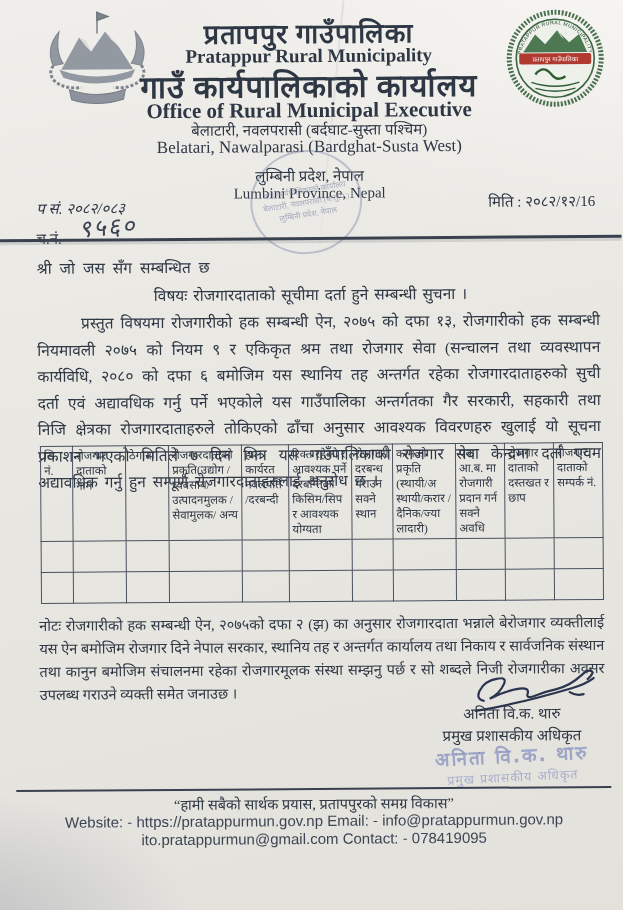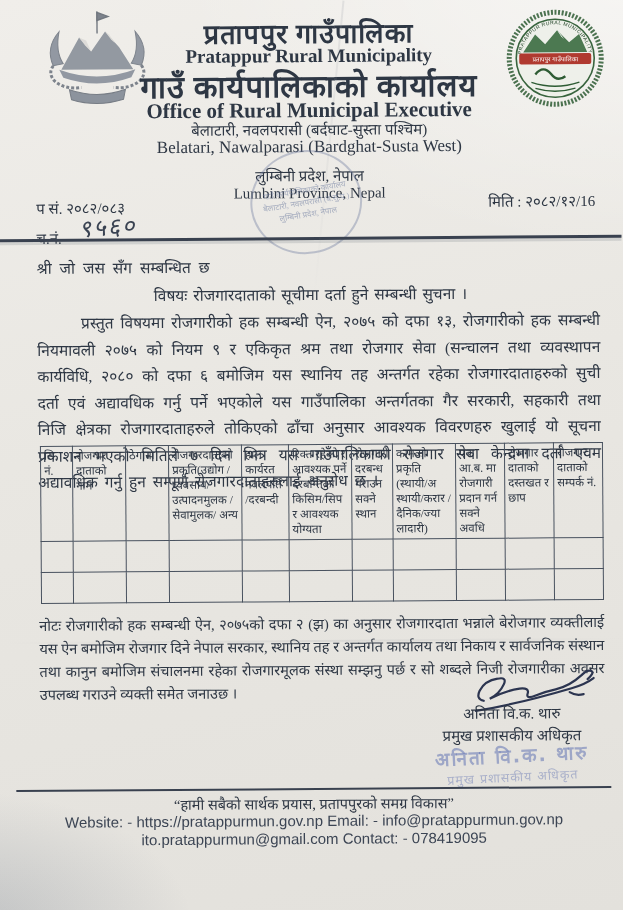--- a/index.html
+++ b/index.html
@@ -28,21 +28,21 @@
   .office-np  { top:64px;  font-size:31px; font-weight:bold; letter-spacing:1px; }
   .office-en  { top:98px;  font-size:21px; font-weight:bold; }
   .addr-np    { top:119px; font-size:15px; }
   .addr-en    { top:137px; font-size:17px; }
   .prov-np    { top:165px; font-size:15px; }
   .prov-en    { top:185px; font-size:15px; }
 
   .emblem { left:42px; top:6px; width:116px; height:102px; opacity:.85; }
   .seal   { left:506px; top:10px; width:104px; height:100px; }
 
-  .refno  { left:38px;  top:196px; font-size:15px; }
+  .refno  { left:38px;  top:196px; font-size:15px;font-style:italic; }
   .date   { right:26px; top:192px; font-size:15px; }
   .chlbl  { left:38px;  top:226px; font-size:15px; }
   .chnum  { left:80px;  top:208px; font-size:24px; font-family:"DejaVu Sans",sans-serif;
             font-style:italic; transform:rotate(-4deg); color:#3a4352; letter-spacing:2px; }
 
   .rule   { top:237px; left:0; right:0; height:3px; background:#39414f;
             box-shadow:0 3px 0 rgba(57,65,79,.15); }
 
   .salut   { left:38px; top:255px; font-size:15.5px; word-spacing:4px; }
   .subject { top:283px; font-size:15.5px; word-spacing:2px; }

